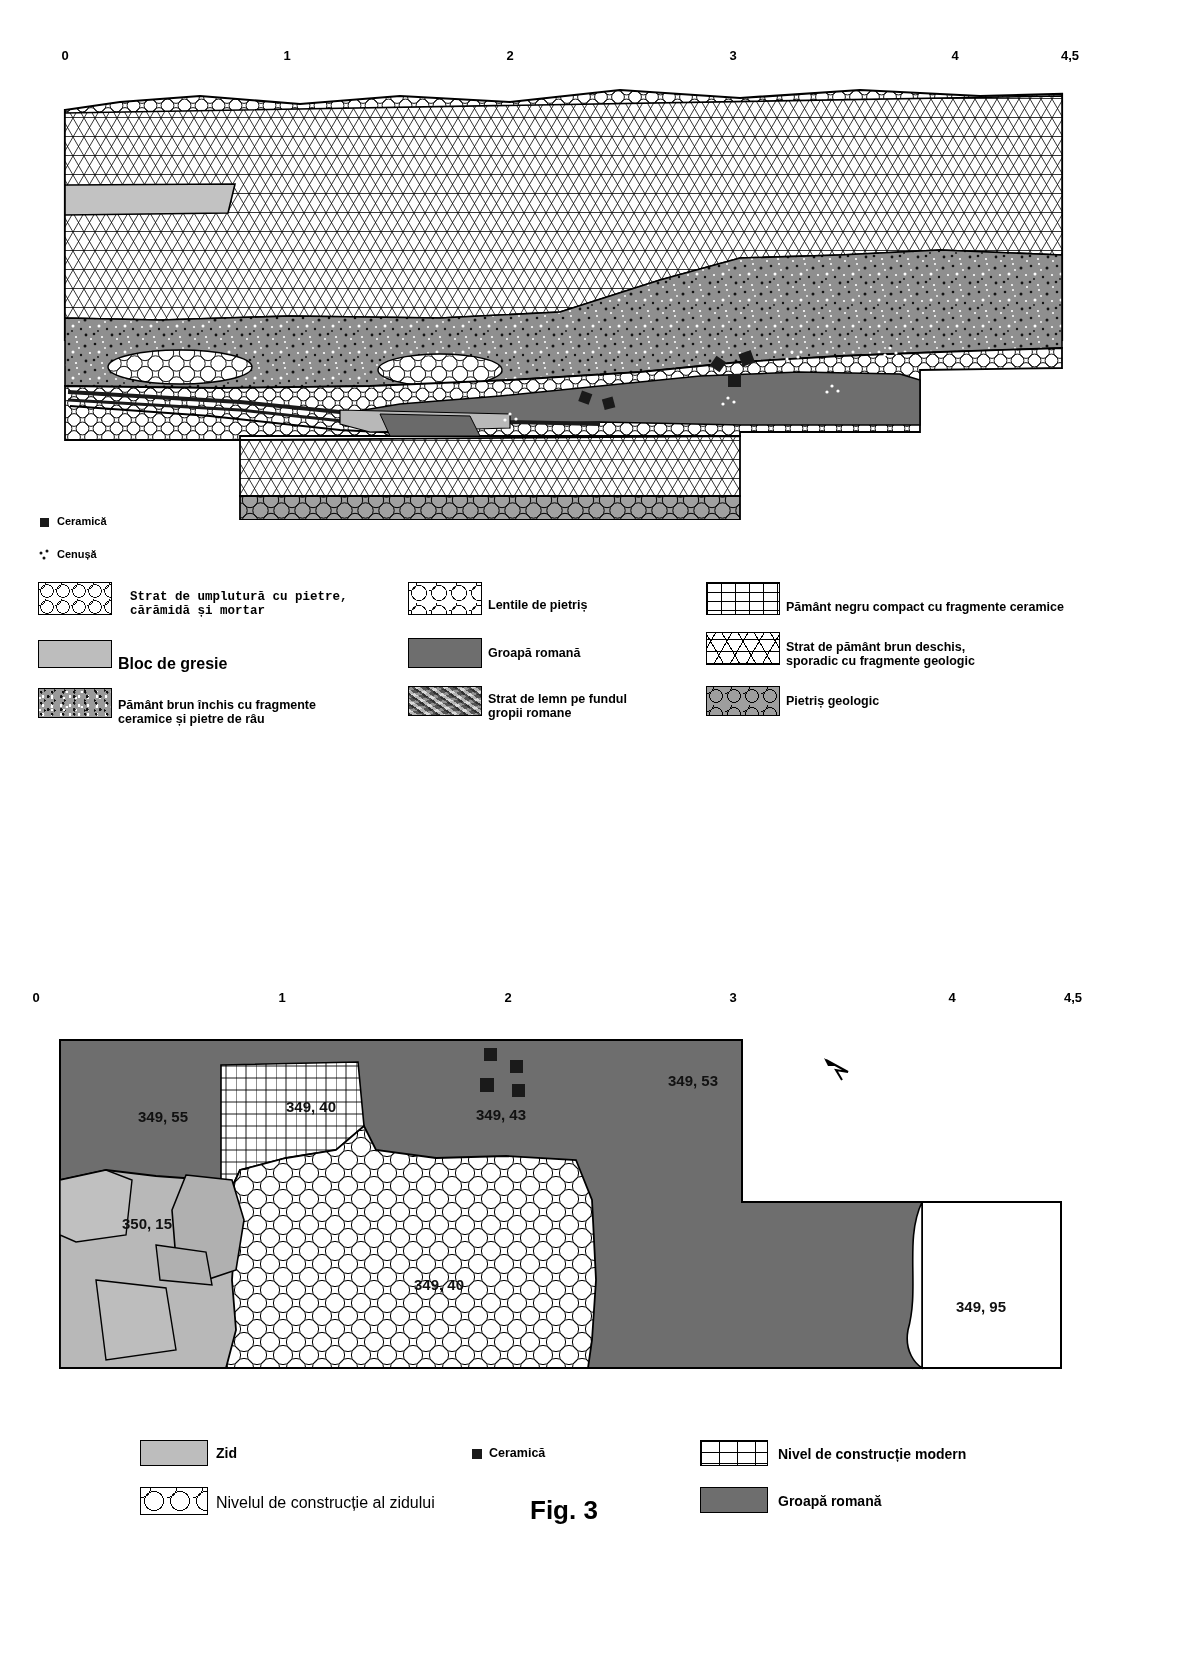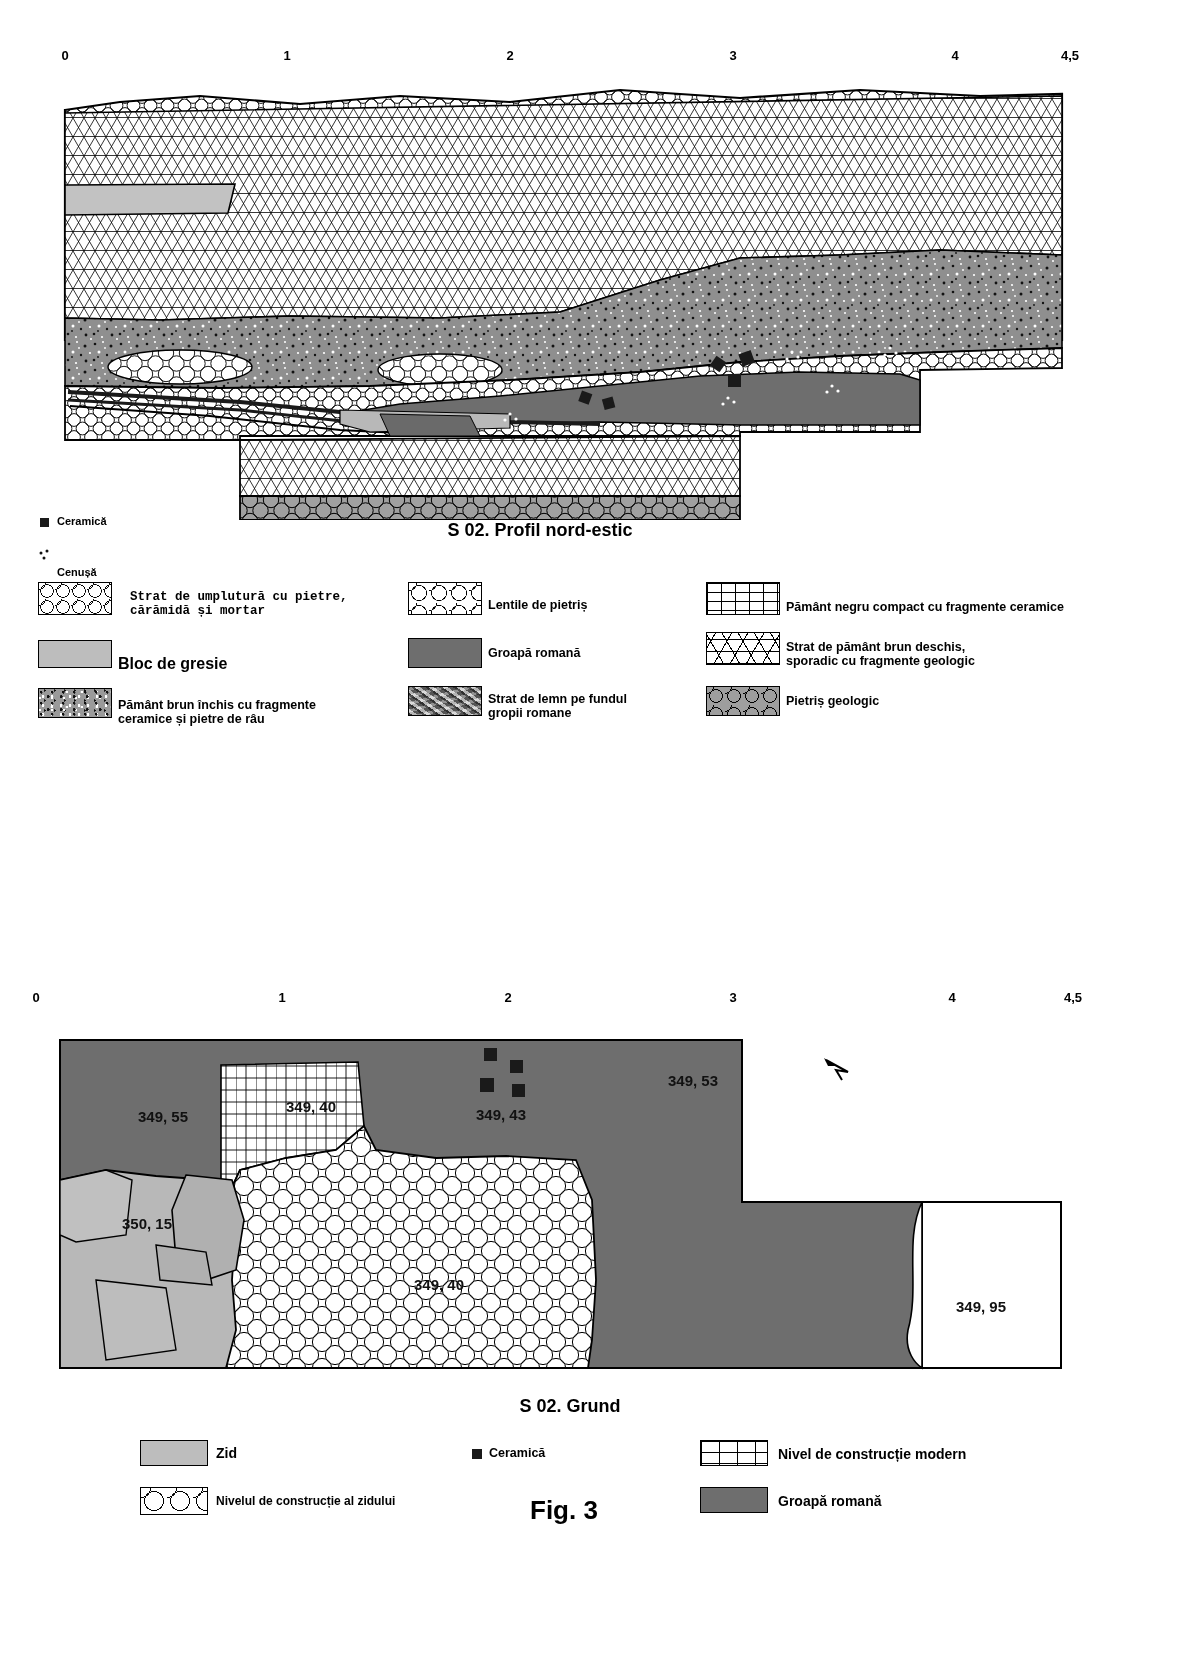--- a/index.html
+++ b/index.html
@@ -222,24 +222,23 @@
   </div>
 
   <div>
     <div class="mini-sq" style="left:40px;top:518px;"></div>
     <div class="mini-label" style="left:57px;top:515px;">Ceramică</div>
     <svg width="14" height="14" style="position:absolute;left:38px;top:548px;">
       <circle cx="3" cy="5" r="1.5" fill="#111"></circle>
         <circle cx="9" cy="3" r="1.5" fill="#111"></circle>
         <circle cx="6" cy="10" r="1.5" fill="#111"></circle>
     </svg>
-    <div class="mini-label" style="left:57px;top:566px;">Cenușă</div>
-  </div>
-
-  <div class="caption" style="left:330px;top:520px;width:420px;">S 02. Profil nord-estic</div>
+    <div class="mini-label" style="left:57px;top:548px;">Cenușă</div>
+  </div>
+
 
   <div>
 
     <div class="swatch pat-fill-stone" style="left:38px;top:582px;width:74px;height:33px;"></div>
     <div class="legend-text" style="left:130px;top:590px;width:270px;font-size:12.5px;font-weight:bold;white-space:pre-line;font-family:Liberation Mono, monospace;">Strat de umplutură cu pietre,
 cărămidă și mortar</div>
 
     <div class="swatch pat-gray-solid" style="left:38px;top:640px;width:74px;height:28px;"></div>
     <div class="legend-text" style="left:118px;top:655px;width:270px;font-size:16px;font-weight:bold;white-space:pre-line;">Bloc de gresie</div>
 
@@ -325,34 +324,33 @@
     
     <div class="elev" style="left:102px;top:78px;">349, 55</div>
     <div class="elev" style="left:250px;top:68px;">349, 40</div>
     <div class="elev" style="left:440px;top:76px;">349, 43</div>
     <div class="elev" style="left:632px;top:42px;">349, 53</div>
     <div class="elev" style="left:86px;top:185px;">350, 15</div>
     <div class="elev" style="left:378px;top:246px;">349, 40</div>
     <div class="elev" style="left:920px;top:268px;">349, 95</div>
   </div>
 
-  <div class="caption" style="left:370px;top:1396px;width:400px;">S 02. Grund</div>
 
   <div>
     <div class="swatch pat-gray-solid" style="left:140px;top:1440px;width:68px;height:26px;"></div>
     <div class="legend-text" style="left:216px;top:1445px;font-size:14px;font-weight:bold;">Zid</div>
 
     <div class="mini-sq" style="left:472px;top:1449px;width:10px;height:10px;"></div>
     <div class="legend-text" style="left:489px;top:1446px;font-size:12.5px;font-weight:bold;">Ceramică</div>
 
     <div class="swatch pat-hlines" style="left:700px;top:1440px;width:68px;height:26px;"></div>
     <div class="legend-text" style="left:778px;top:1446px;font-size:14px;font-weight:bold;">Nivel de construcție modern</div>
 
     <div class="swatch pat-honey" style="left:140px;top:1487px;width:68px;height:28px;"></div>
-    <div class="legend-text" style="left:216px;top:1494px;font-size:12px;font-weight:bold;">Nivelul de construcție al zidului</div>
+    <div class="legend-text" style="left:216px;top:1494px;font-size:16px;font-weight:normal;">Nivelul de construcție al zidului</div>
 
     <div class="swatch pat-dark-solid" style="left:700px;top:1487px;width:68px;height:26px;"></div>
     <div class="legend-text" style="left:778px;top:1493px;font-size:14px;font-weight:bold;">Groapă romană</div>
   </div>
 
   <div class="fig-label" style="left:530px;top:1495px;">Fig. 3</div>
 
 </div>
 
 </body></html>

